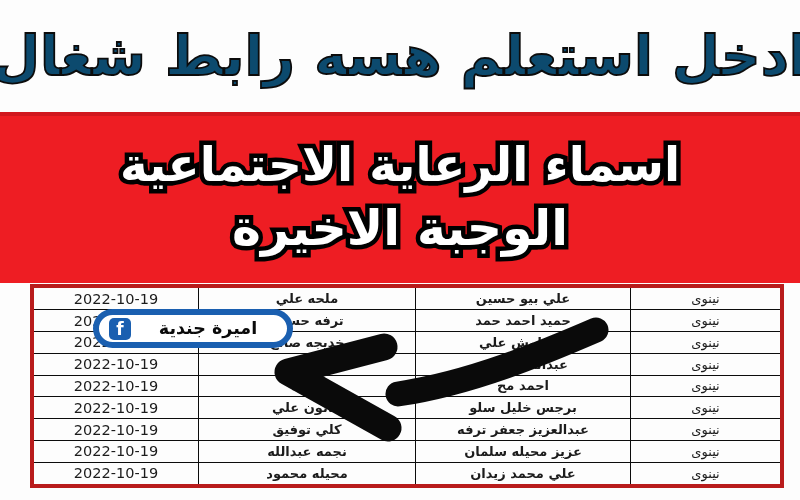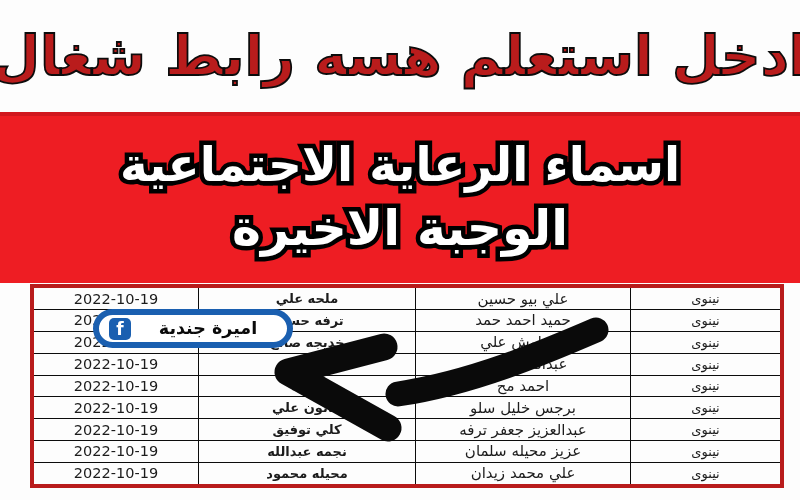--- a/index.html
+++ b/index.html
@@ -6,21 +6,21 @@
   body{
     width:800px;height:500px;overflow:hidden;background:#fdfdfd;
     font-family:"DejaVu Sans",sans-serif;position:relative;
   }
   .page{position:absolute;inset:0;width:800px;height:500px;}
 
   
   .headline{
     position:absolute;top:0;left:0;width:800px;height:112px;
     display:flex;align-items:center;justify-content:center;
-    font-size:55px;font-weight:bold;color:#b91c1c;
+    font-size:55px;font-weight:bold;color:#0c4a6e;
     -webkit-text-stroke:1.8px #0c0c0c;
     direction:rtl;white-space:nowrap;
   }
 
   
   .banner{
     position:absolute;top:112px;left:0;width:800px;height:171px;
     background:var(--red,#ee1d23);
     display:flex;flex-direction:column;align-items:center;justify-content:center;
     direction:rtl;
@@ -49,21 +49,21 @@
     border:4px solid #b91c1c;
   }
   table.records td{
     border:1.6px solid #0b0b0b;
     text-align:center;vertical-align:middle;
     color:#1c1c1c;overflow:hidden;white-space:nowrap;
     padding:0 2px;
   }
   td.cell-date{width:160px;font-size:14.5px;direction:ltr;color:#141414;}
   td.cell-name_a{width:212px;font-size:13px;font-weight:bold;direction:rtl;margin-left:6px;}
-  td.cell-name_b{width:210px;font-size:15px;font-weight:normal;direction:rtl;}
+  td.cell-name_b{width:210px;font-size:13px;font-weight:bold;direction:rtl;}
   td.cell-province{width:145px;font-size:13px;font-weight:normal;direction:rtl;}
 
   
   .badge{
     position:absolute;left:93px;top:309px;width:200px;height:39px;
     box-sizing:border-box;background:#fff;
     border:6px solid var(--blue,#1a5fb0);border-radius:22px;
     z-index:5;
   }
   .badge .fbox{

